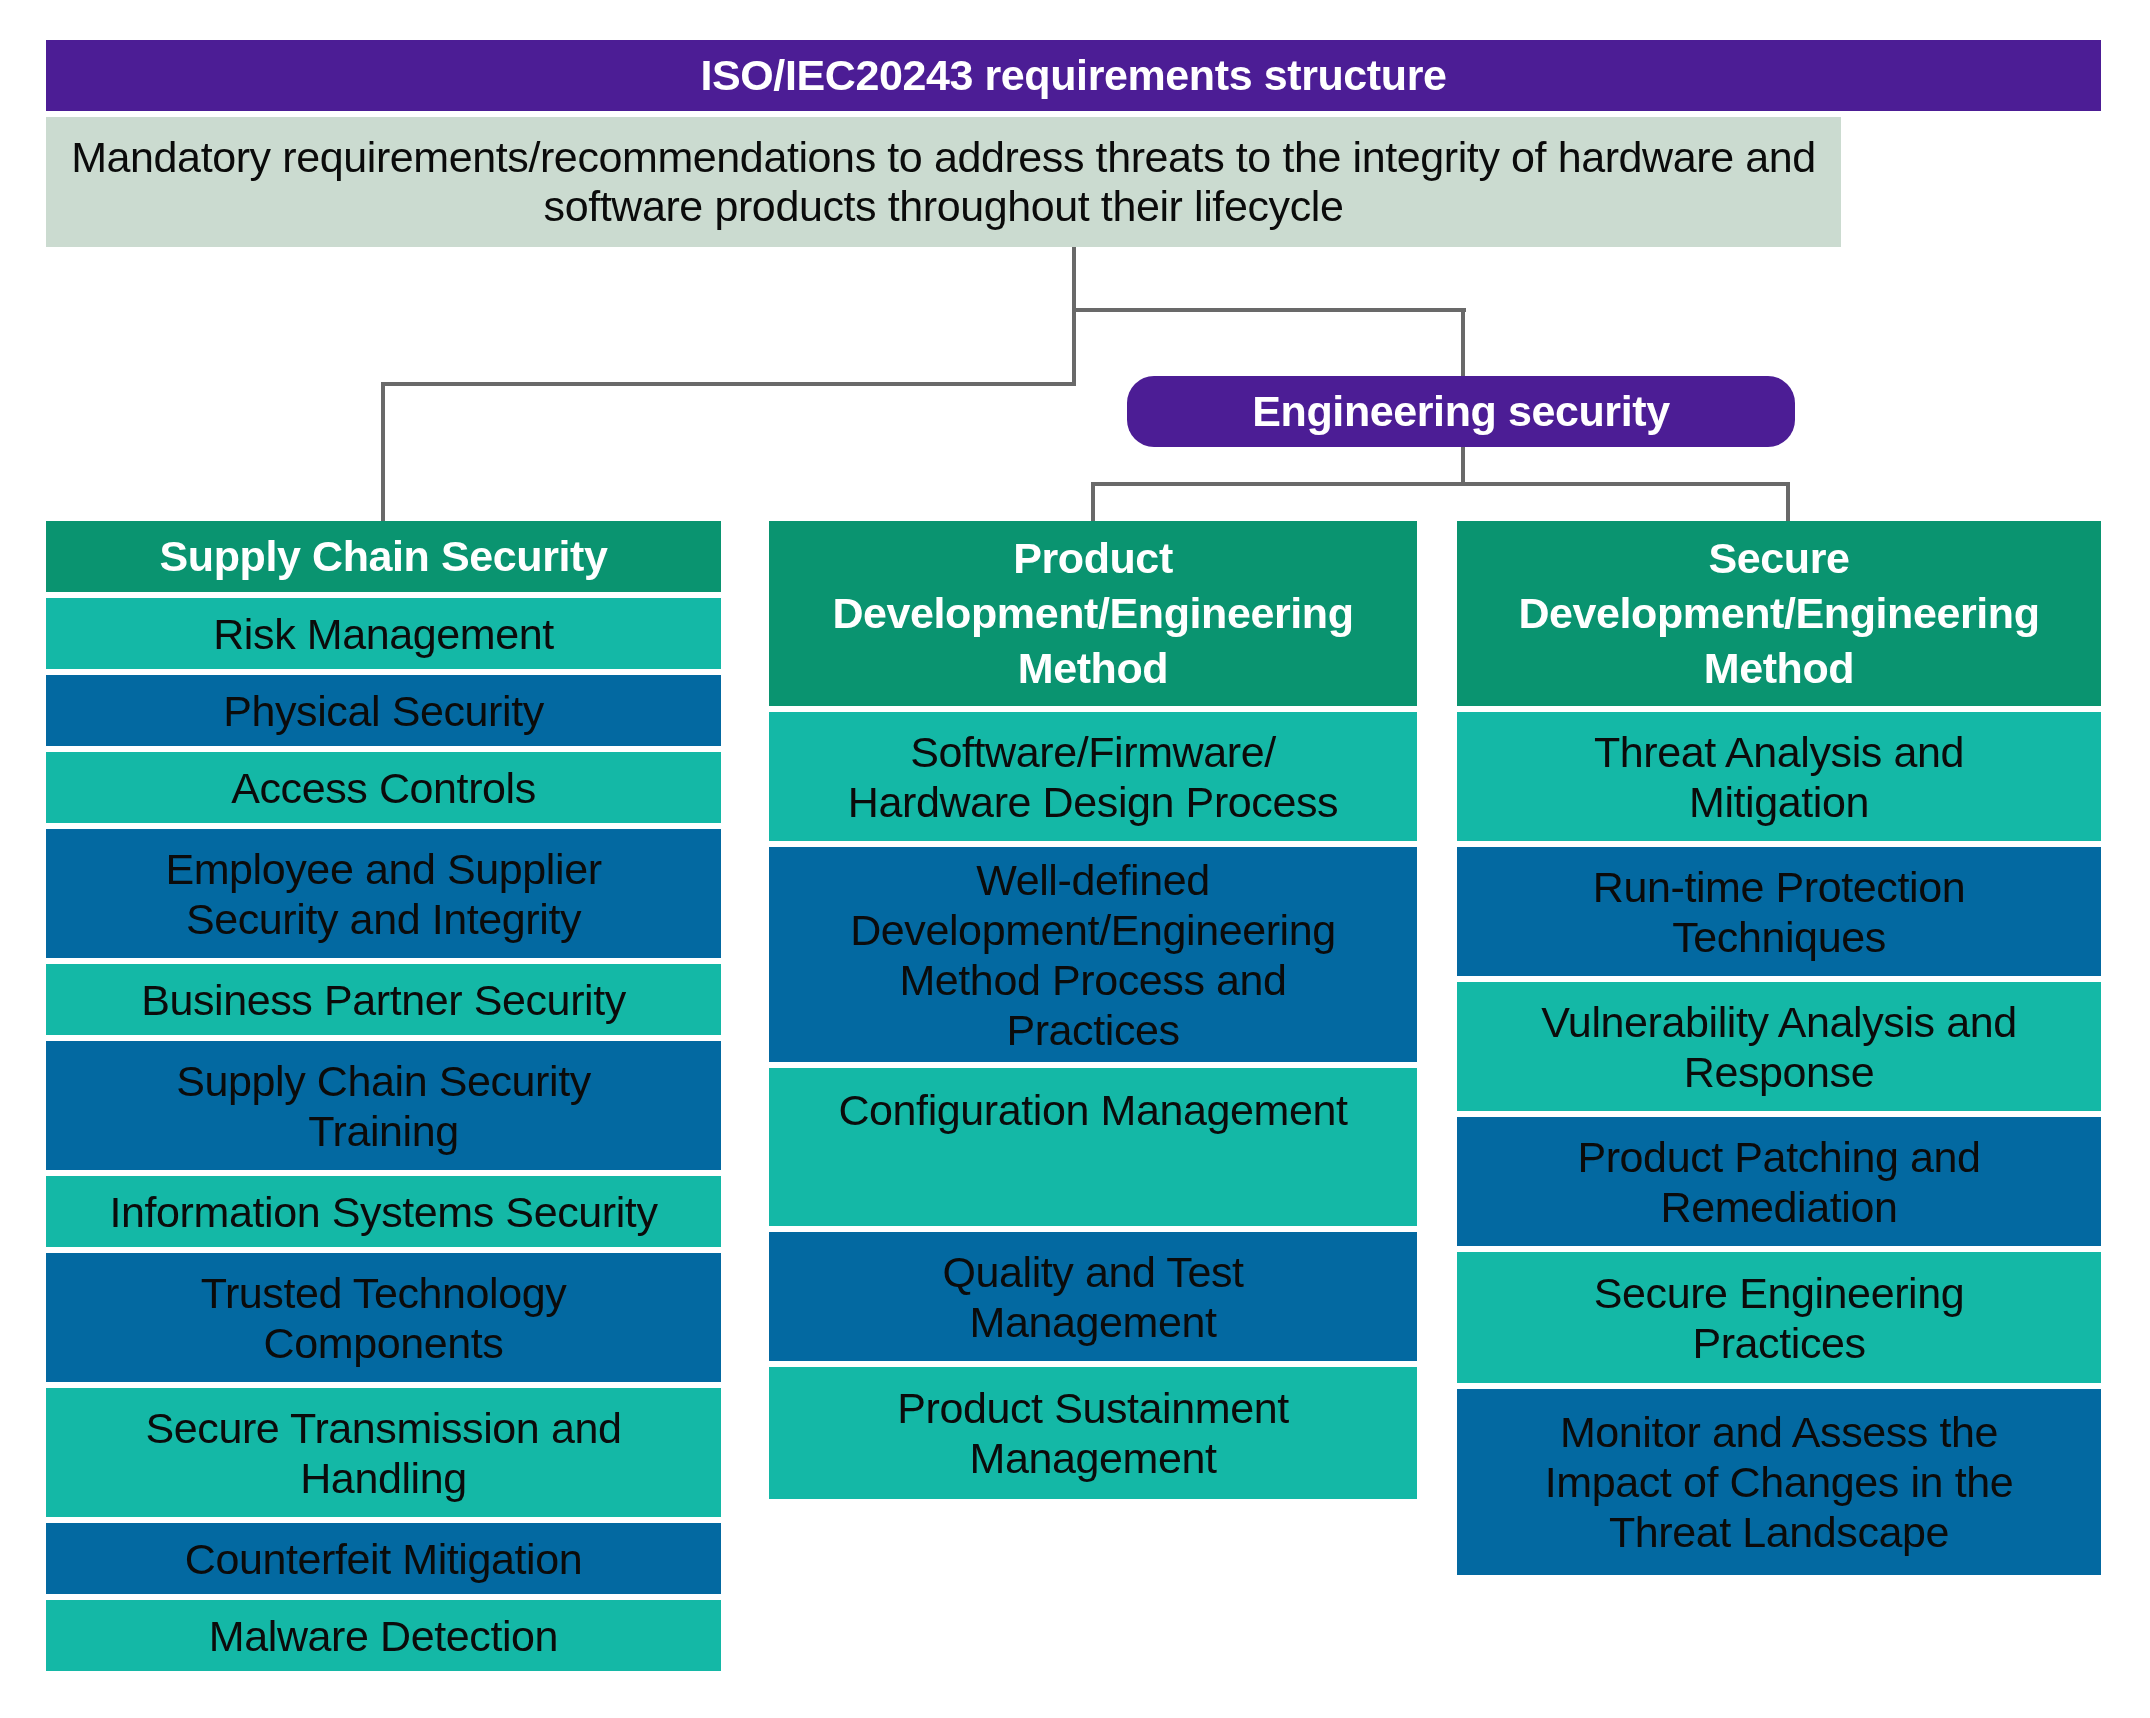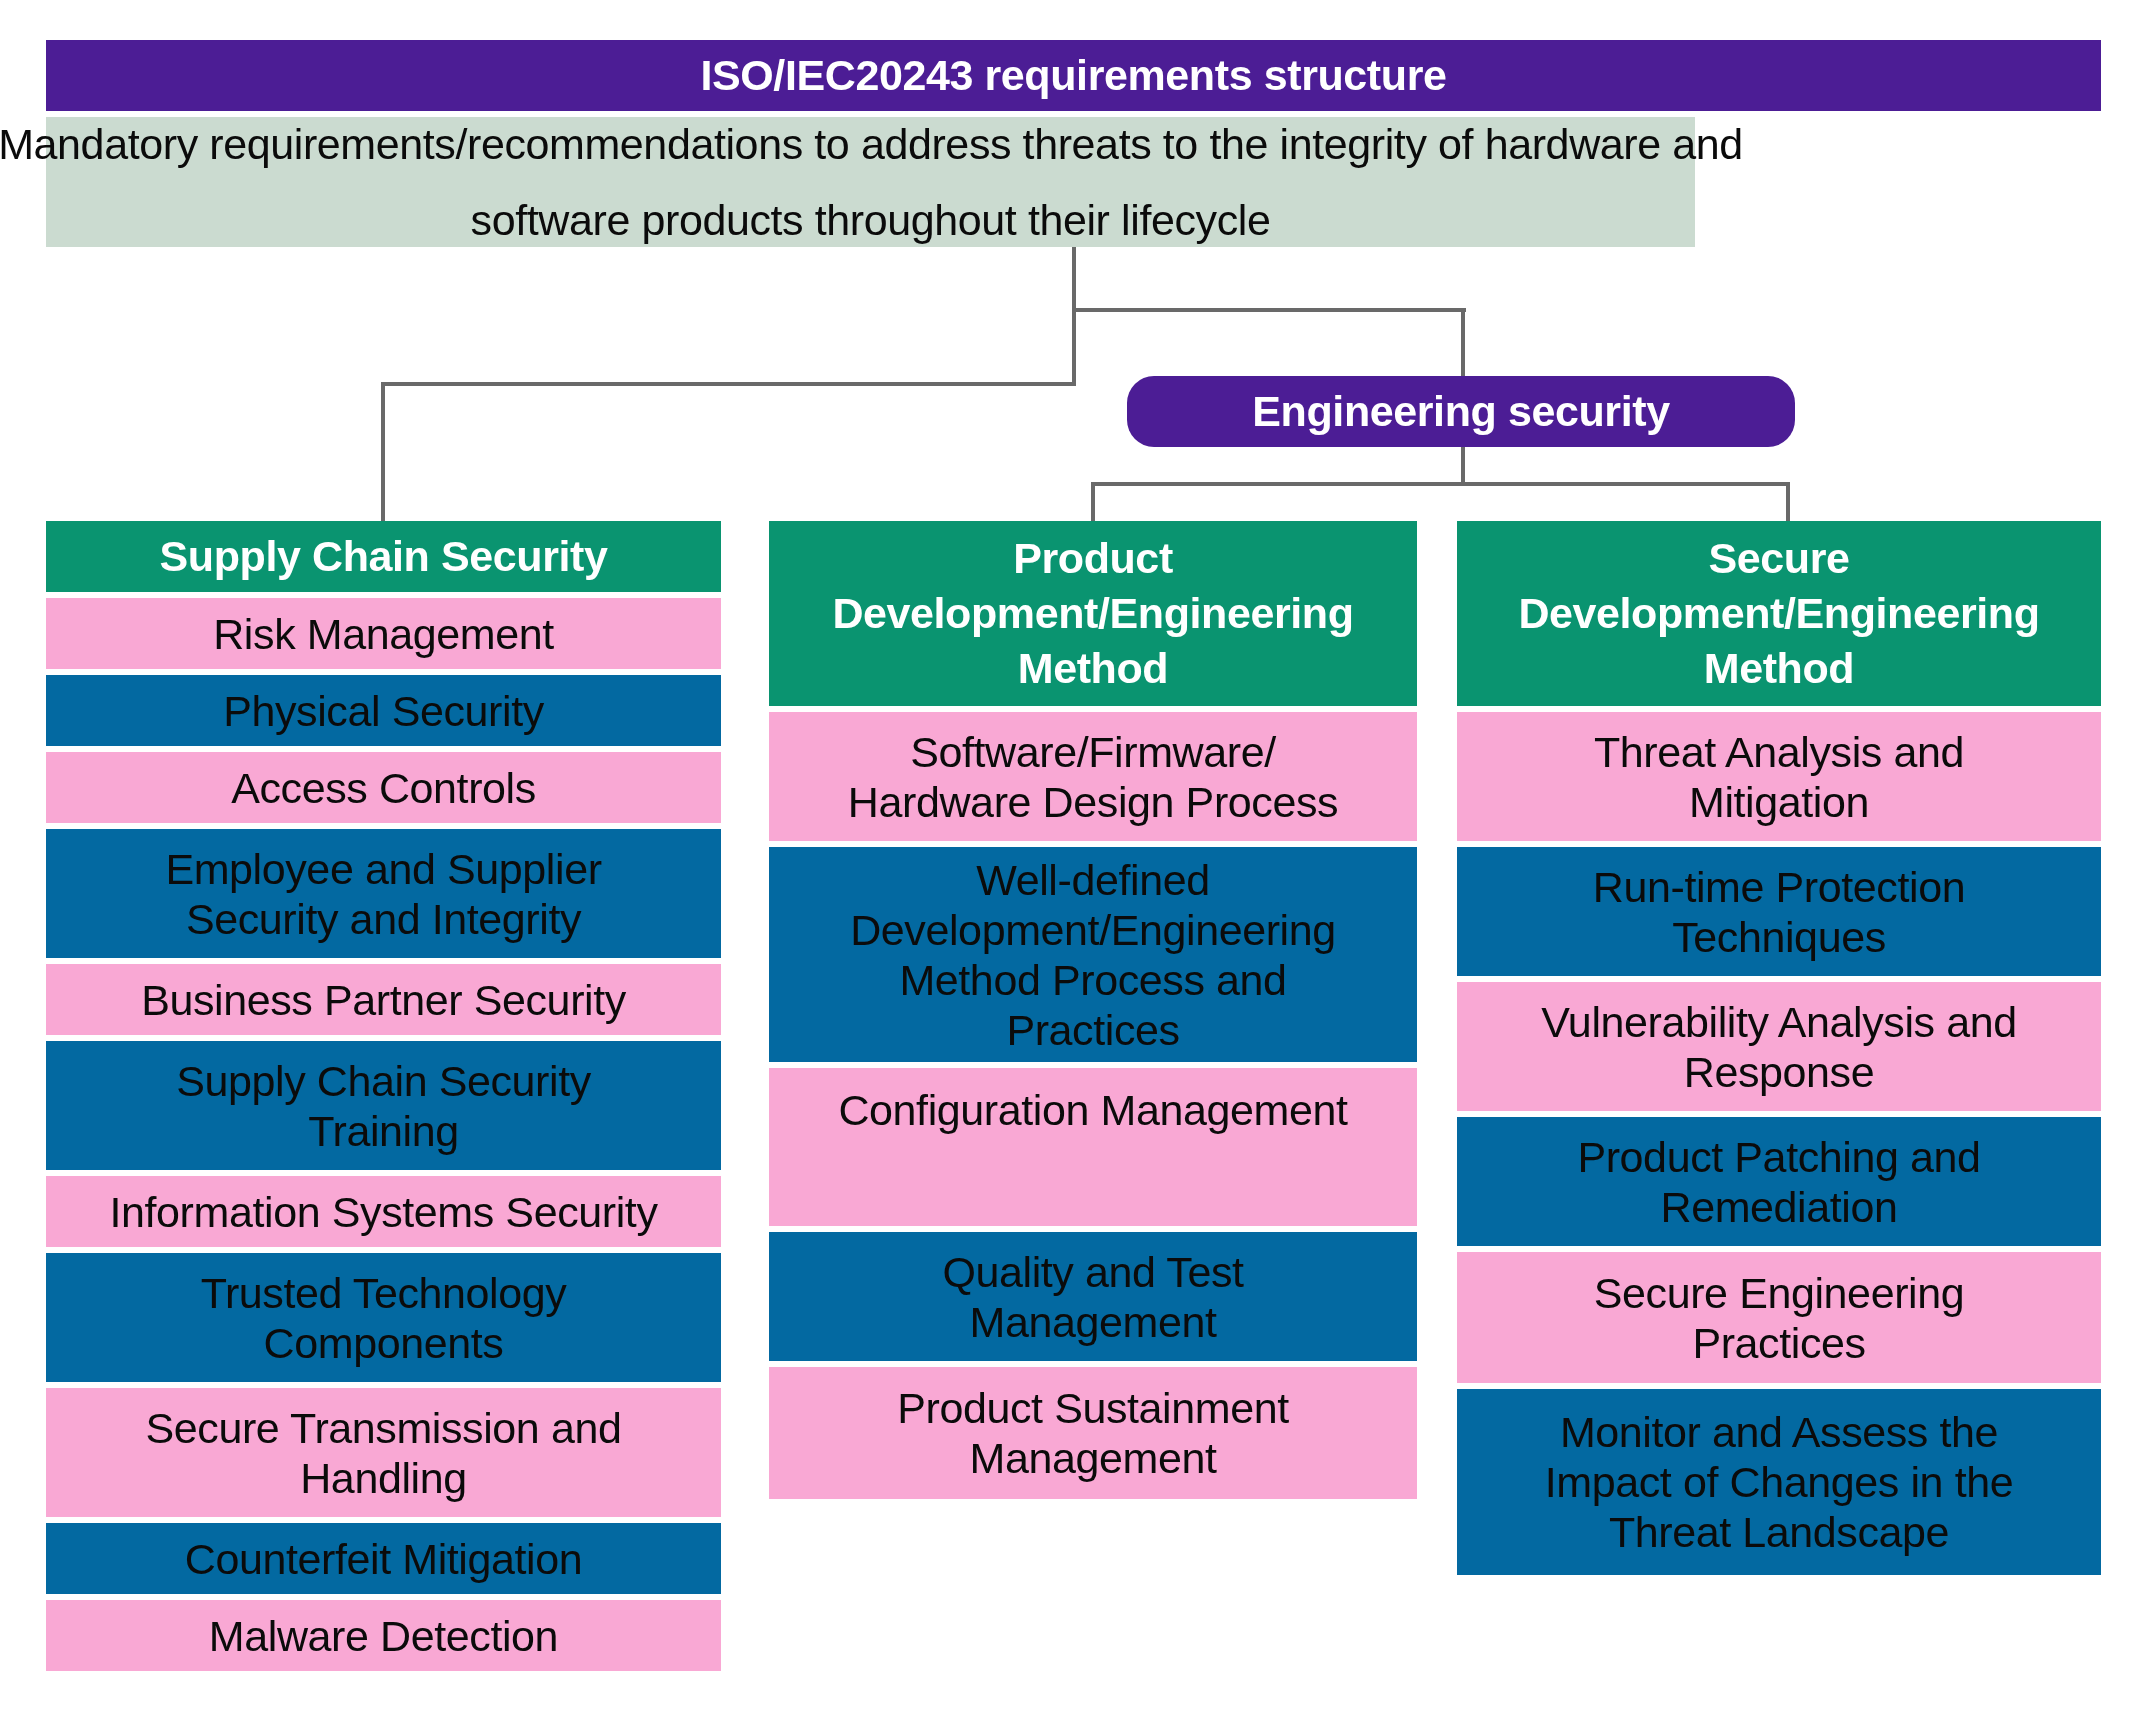--- a/index.html
+++ b/index.html
@@ -7,21 +7,21 @@
     width:2151px;height:1718px;position:relative;background:#ffffff;
     font-family:"Liberation Sans", sans-serif;color:#0b0b0b;overflow:hidden;
     letter-spacing:-0.4px;
   }
   .box{position:absolute;box-sizing:border-box;display:flex;align-items:center;justify-content:center;text-align:center;}
   .green{background:#4c1d95;color:#ffffff;font-weight:bold;}
   .sage{background:#cbdbd0;}
   .pre{white-space:pre;}
   
   #title-bar{left:46px;top:40px;width:2055px;height:71px;font-size:43px;}
-  #subtitle-box{left:46px;top:117px;width:1649px;height:130px;font-size:43px;line-height:76px;}
+  #subtitle-box{left:46px;top:117px;width:1795px;height:130px;font-size:43px;line-height:49px;}
   
   #engineering-box{left:1127px;top:376px;width:668px;height:71px;font-size:43px;border-radius:27px;}
   
   .line{position:absolute;background:#696969;}
   #v-main{left:1072px;top:247px;width:4.3px;height:139px;}
   #h-right{left:1072px;top:308px;width:394px;height:4.3px;}
   #v-eng-top{left:1461px;top:308px;width:4.3px;height:68px;}
   #h-left{left:381px;top:382px;width:695px;height:4.3px;}
   #v-left{left:381px;top:382px;width:4.3px;height:139px;}
   #v-eng-bottom{left:1461px;top:447px;width:4.3px;height:36px;}
@@ -32,21 +32,21 @@
   .col{position:absolute;top:521px;display:flex;flex-direction:column;gap:6px;}
   #col-0{left:46px;width:675px;}
   #col-1{left:769px;width:648px;}
   #col-2{left:1457px;width:644px;}
   .col-header{box-sizing:border-box;display:flex;align-items:center;justify-content:center;text-align:center;
     background:#0a9470;color:#ffffff;font-weight:bold;font-size:43px;line-height:55px;min-height:71px;}
   #col-1 .col-header, #col-2 .col-header{min-height:185px;}
   .items{display:flex;flex-direction:column;gap:6px;}
   .row{box-sizing:border-box;display:flex;align-items:center;justify-content:center;text-align:center;
     font-size:43px;line-height:50px;min-height:71px;padding:5.2px 8.6px;white-space:pre;}
-  .row.dark{background:#f9a8d4;}
+  .row.dark{background:#14b8a6;}
   .row.light{background:#0369a1;}
   
   #col-0 .row:nth-child(4),#col-0 .row:nth-child(6),#col-0 .row:nth-child(8),#col-0 .row:nth-child(9){min-height:129px;}
   #col-1 .row:nth-child(1){min-height:129px;}
   #col-1 .row:nth-child(2){min-height:215px;}
   #col-1 .row:nth-child(3){min-height:158px;align-items:flex-start;padding-top:17px;}
   #col-1 .row:nth-child(4){min-height:129px;}
   #col-1 .row:nth-child(5){min-height:132px;}
   #col-2 .row{min-height:129px;}
   #col-2 .row:nth-child(5){min-height:131px;}

